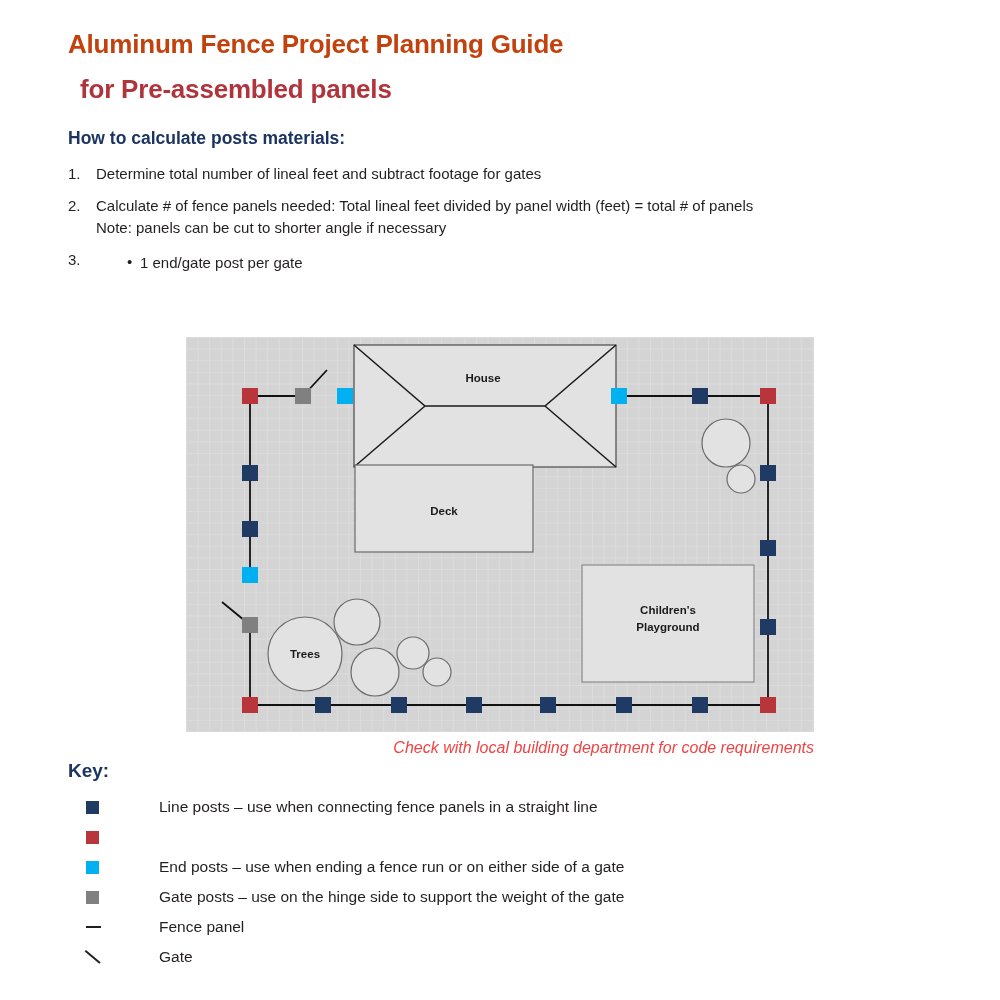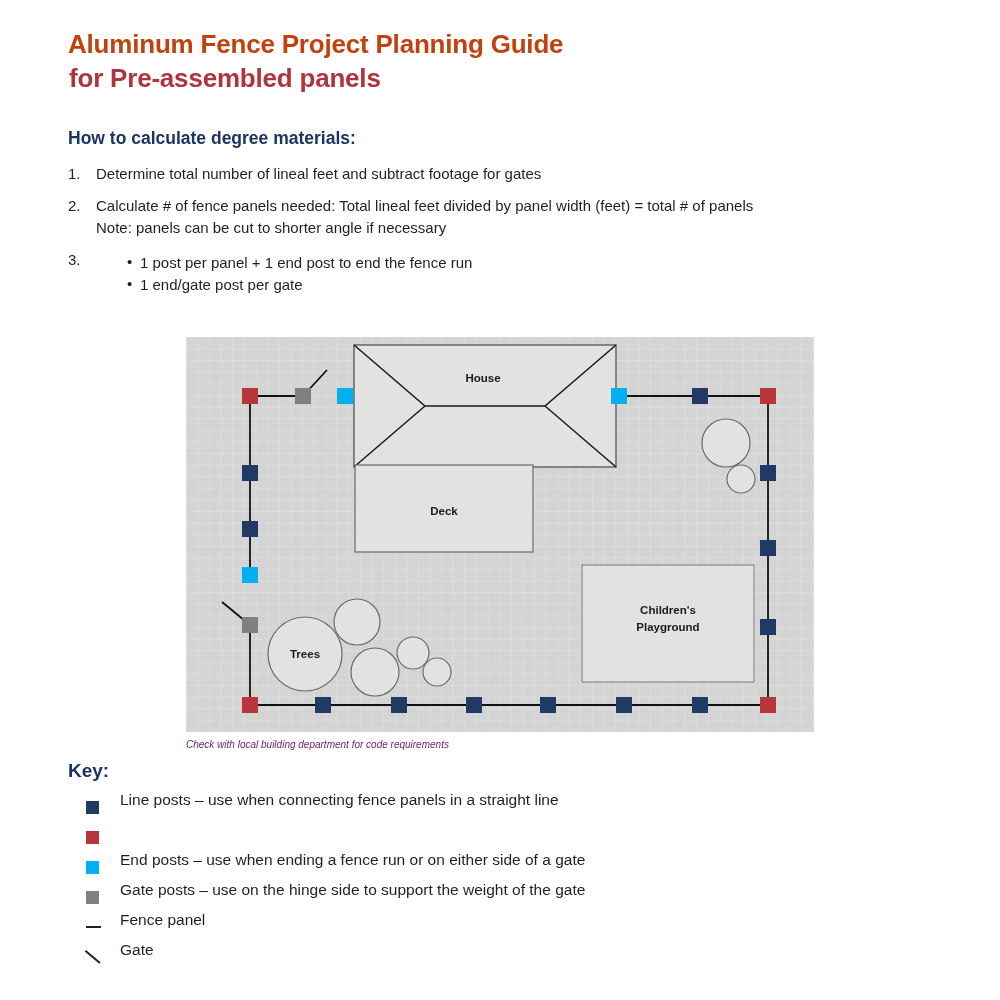--- a/index.html
+++ b/index.html
@@ -35,21 +35,21 @@
     letter-spacing: -0.2px;
     line-height: 1.28;
     margin: 0;
   }
   .title-sub {
     font-size: 26px;
     font-weight: bold;
     color: #b0343c;
     letter-spacing: -0.2px;
     line-height: 1.28;
-    margin: 1px;
+    margin: 12px;
   }
 
   
   .howto {
     position: absolute;
     left: 68px;
     top: 128px;
     width: 880px;
   }
   .howto-heading {
@@ -100,42 +100,44 @@
     height: 507px;
   }
   .diagram-svg {
     display: block;
   }
   .caption {
     position: absolute;
     left: 186px;
     top: 739px;
     width: 628px;
-    text-align: left;
-    font-size: 10px;
+    text-align: right;
+    font-size: 16px;
     font-style: italic;
-    color: #701a75;
+    color: #ef4444;
   }
 
   
   .key {
     position: absolute;
     left: 68px;
     top: 760px;
     width: 880px;
   }
   .key-heading {
     font-size: 19px;
     font-weight: bold;
     color: #1c3461;
     margin: 0 0 10px 0;
   }
   .key-row {
     display: flex;
+    align-items: center;
     height: 30px;
+    gap: 39px;
   }
   .key-swatch-cell {
     width: 52px;
     flex: none;
     display: flex;
     align-items: center;
     justify-content: flex-start;
     padding-left: 18px;
     box-sizing: border-box;
   }
@@ -177,40 +179,39 @@
 <body>
 
 <div class="page">
 
   <div class="title-block">
     <div class="title-main">Aluminum Fence Project Planning Guide</div>
     <div class="title-sub">for Pre-assembled panels</div>
   </div>
 
   <div class="howto">
-    <div class="howto-heading">How to calculate degree materials:</div>
+    <div class="howto-heading">How to calculate posts materials:</div>
 
     <div class="step">
       <div class="step-num">1.</div>
       <div class="step-text">Determine total number of lineal feet and subtract footage for gates</div>
     </div>
 
     <div class="step">
       <div class="step-num">2.</div>
       <div class="step-text">
         <div>Calculate # of fence panels needed: Total lineal feet divided by panel width (feet) = total # of panels</div>
         <div>Note: panels can be cut to shorter angle if necessary</div>
       </div>
     </div>
 
     <div class="step">
       <div class="step-num">3.</div>
       <div class="step-text">
         <ul class="sub-bullets">
-          <li>1 post per panel + 1 end post to end the fence run</li>
           <li>1 end/gate post per gate</li>
         </ul>
       </div>
     </div>
   </div>
 
   <div class="diagram-wrap">
     <svg class="diagram-svg" width="628" height="395" viewBox="0 0 628 395">
       <defs>
         <pattern id="gridPattern" width="11.6" height="11.6" patternUnits="userSpaceOnUse">

